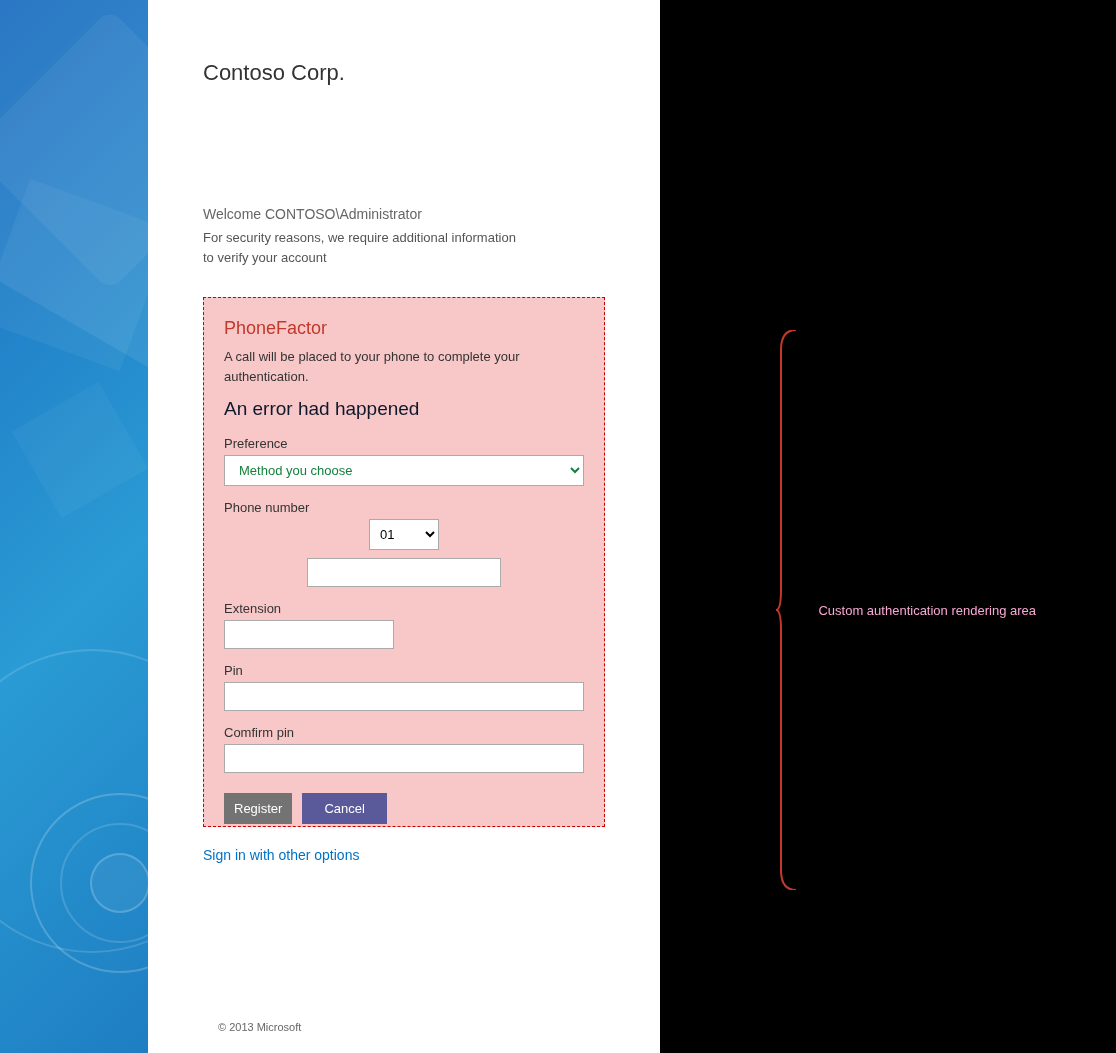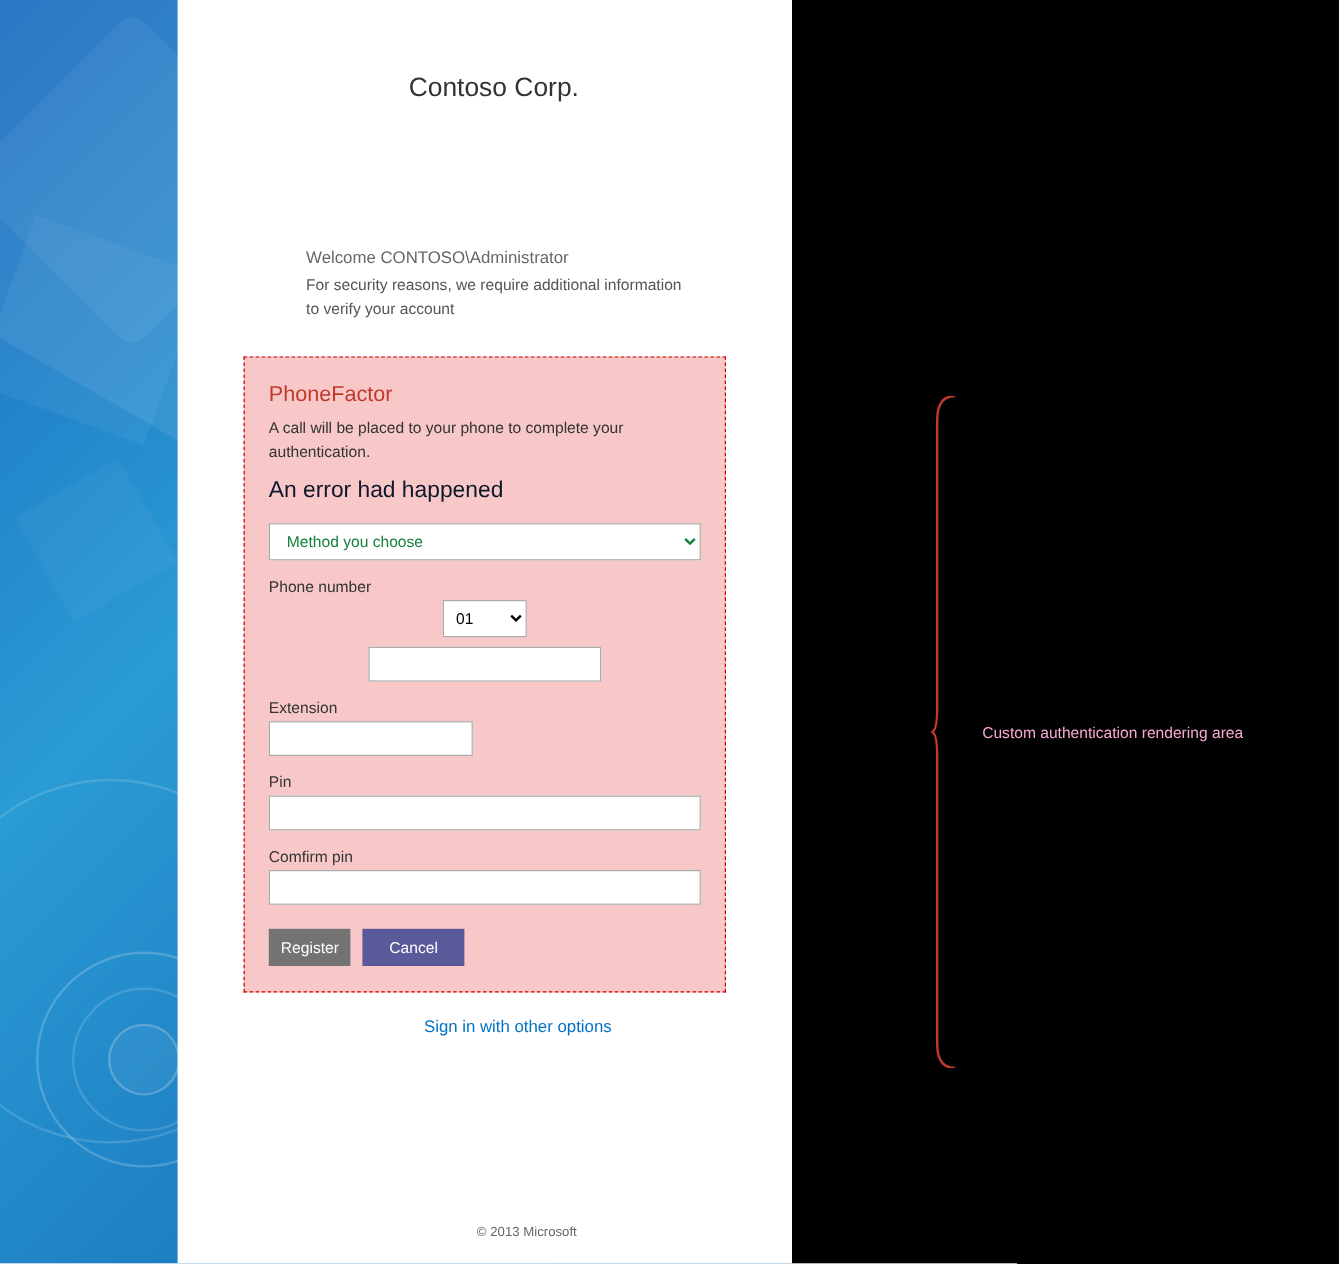--- a/index.html
+++ b/index.html
@@ -73,21 +73,20 @@
       position: absolute;
       left: 148px;
       top: 0;
       width: 512px;
       height: 1053px;
       background: #ffffff;
       z-index: 10;
       display: flex;
       flex-direction: column;
       padding: 0;
-      align-items: center;
     }
 
     
     .black-bg {
       flex: 1;
       background: #000000;
       position: relative;
       display: flex;
       align-items: center;
       justify-content: center;
@@ -299,20 +298,21 @@
         <span>to verify your account</span>
       </div>
     </div>
 
     <div class="phonefactor-section">
       <div class="phonefactor-title">PhoneFactor</div>
       <div class="phonefactor-desc">A call will be placed to your phone to complete your authentication.</div>
       <div class="error-text">An error had happened</div>
 
       <div class="form-group">
+        <label class="form-label">Preference</label>
         <select class="form-select">
           <option>Method you choose</option>
         </select>
       </div>
 
       <div class="form-group">
         <label class="form-label">Phone number</label>
         <div class="phone-row">
           <select class="country-code">
             <option>01</option>

